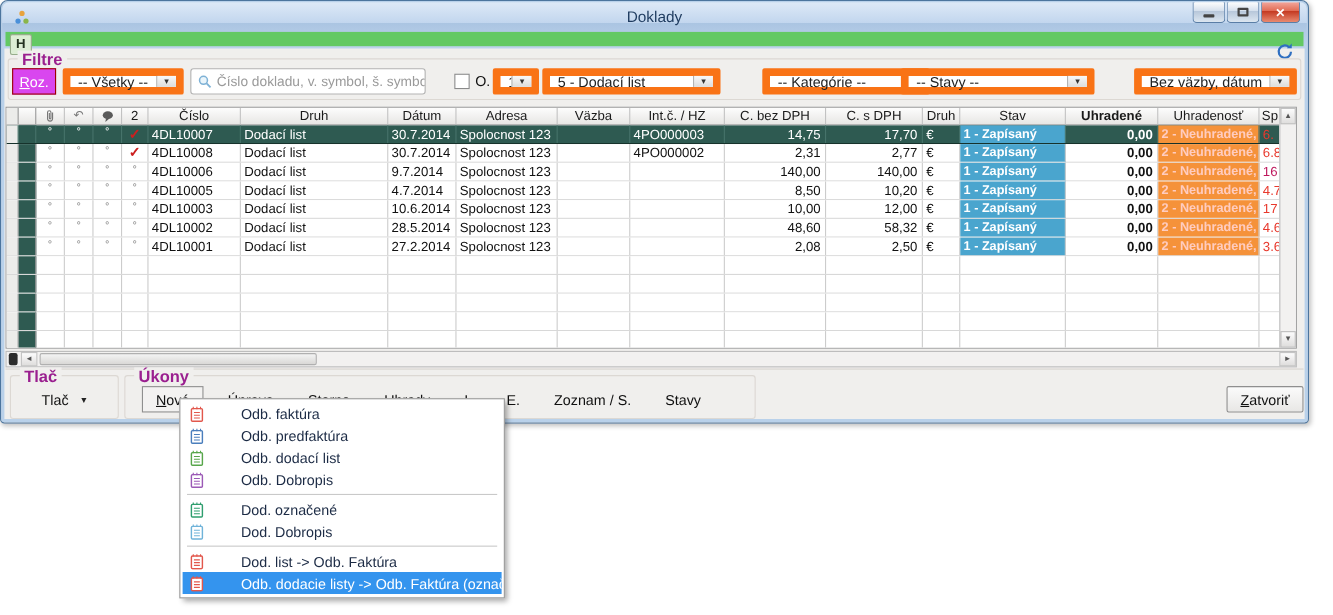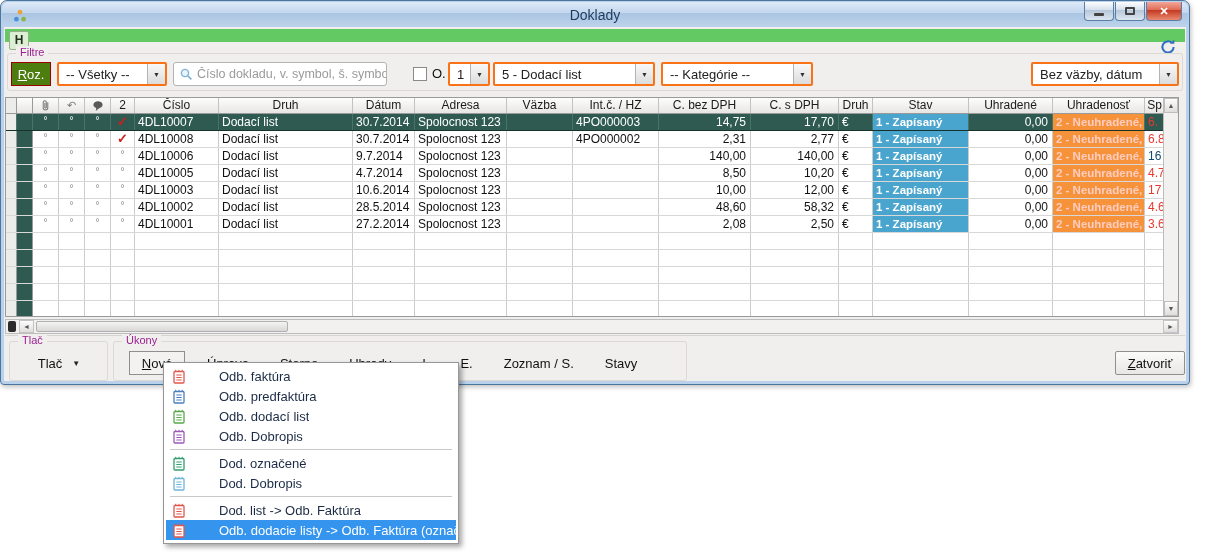--- a/index.html
+++ b/index.html
@@ -3,44 +3,44 @@
 <meta charset="utf-8">
 <style>
   *{margin:0;padding:0;box-sizing:border-box;}
   body{background:#fff;font-family:"Liberation Sans",sans-serif;}
   .stage{position:relative;width:1212px;height:559px;background:#fff;overflow:hidden;}
 
   
   .window{position:absolute;left:0;top:0;width:1190px;height:385px;background:#f0efed;
     border:1px solid #4c759e;border-radius:7px 7px 4px 4px;
     box-shadow:inset 0 0 0 3px #b9d1ea, 1px 2px 5px rgba(0,0,0,.25);}
-  .titlebar{position:absolute;left:1px;top:1px;right:1px;height:25px;border-radius:6px 6px 0 0;
+  .titlebar{position:absolute;left:1px;top:1px;right:1px;height:42px;border-radius:6px 6px 0 0;
     background:linear-gradient(#dde9f7,#c2d6ee 45%,#abc5e2 46%,#bdd3eb);}
   .title-text{position:absolute;left:0;right:0;top:5px;text-align:center;font-size:14px;color:#1e3b5f;}
   .app-icon{position:absolute;left:10px;top:6px;width:16px;height:16px;}
   .winbtns{position:absolute;right:6px;top:0;display:flex;}
   .wbtn{width:30px;height:19px;border:1px solid #5a7ea6;border-top:none;border-radius:0 0 4px 4px;
     background:linear-gradient(#fdfdfd,#d4dfec 45%,#b7c7da 46%,#dce6f0);margin-left:1px;
     display:flex;align-items:center;justify-content:center;font-size:10px;color:#333;}
   .wbtn.close{width:36px;background:linear-gradient(#f2a69b,#e06a52 45%,#c43a22 46%,#e98a70);color:#fff;font-weight:bold;font-size:11px;}
   .minglyph{display:block;width:10px;height:3px;background:#444;border-radius:1px;margin-top:6px;}
   .maxglyph{display:block;width:10px;height:8px;border:2px solid #444;border-radius:1px;}
 
   .greenbar{position:absolute;left:4px;top:28px;right:4px;height:13px;}
   .hbtn{position:absolute;left:8px;top:30px;width:20px;height:19px;background:#ddeed5;border:1px solid #97ad8c;
     border-radius:2px;font-size:12px;font-weight:bold;color:#23321f;text-align:center;line-height:17px;}
   .refresh{position:absolute;right:12px;top:37px;width:18px;height:18px;}
 
   
   .grpbox{position:absolute;border:1px solid #dcd8d3;border-radius:3px;}
-  .grplabel{position:absolute;top:-8px;left:8px;background:#f0efed;padding:0 4px;font-size:11px;font-weight:normal;color:#9a1f8f;}
+  .grplabel{position:absolute;top:-8px;left:8px;background:#f0efed;padding:0 4px;font-size:15px;font-weight:bold;color:#9a1f8f;}
   .filters{left:6px;top:52px;width:1176px;height:38px;}
   .roz{position:absolute;left:10px;top:61px;width:40px;height:24px;background:#e60000;color:#fff;
     font-size:13px;text-align:center;line-height:23px;border:1px solid #9c0000;}
-  .select{position:absolute;top:61px;height:24px;background:#fff;border:2px solid #f97316;border-radius:2px;
+  .select{position:absolute;top:61px;height:24px;background:#fff;border:7px solid #f97316;border-radius:2px;
     display:flex;align-items:center;font-size:13px;color:#222;}
   .sval{flex:1;padding-left:7px;white-space:nowrap;overflow:hidden;}
   .sarrow{width:18px;height:100%;border-left:1px solid #b3b3b3;background:linear-gradient(#f8f8f8,#dcdcdc);
     display:flex;align-items:center;justify-content:center;font-size:7px;color:#333;}
   .searchbox{position:absolute;left:172px;top:61px;width:214px;height:24px;background:#fff;border:1px solid #b3b3b3;
     border-radius:3px;display:flex;align-items:center;}
   .searchbox .sico{margin:0 4px 0 5px;display:flex;}
   .searchbox input{border:none;outline:none;flex:1;font-size:12.5px;font-family:"Liberation Sans",sans-serif;color:#333;background:transparent;min-width:0;}
   .searchbox input::placeholder{color:#9a9a9a;}
   .chkbox{position:absolute;left:412px;top:66px;width:14px;height:14px;background:#fff;border:1px solid #8a8a8a;}
@@ -55,21 +55,21 @@
   .trow{display:flex;height:17px;border-bottom:1px solid #d8d8d8;background:#fff;}
   .cell{flex:none;font-size:12px;color:#111;line-height:16px;border-right:1px solid #ccc;
     overflow:hidden;white-space:nowrap;padding-left:3px;}
   .c-box{width:11px;background:#ececea;border-right:1px solid #9a9a9a;padding:0;}
   .c-sel{width:16px;border-right:1px solid #9a9a9a;padding:0;}
   .c-clip{width:26px;}.c-undo{width:26px;}.c-ball{width:26px;}.c-two{width:24px;}
   .c-clip,.c-undo,.c-ball,.c-two{text-align:center;padding:0;}
   .c-cislo{width:84px;}.c-druh{width:134px;}.c-datum{width:62px;}.c-adresa{width:92px;}
   .c-vazba{width:66px;}.c-intc{width:86px;}
   .c-bezdph{width:92px;}.c-sdph{width:88px;text-align:center;}.c-mena{width:34px;}
-  .c-stav{width:96px;}.c-uhradene{width:84px;}.c-uhradenost{width:92px;}.c-sp{width:19px;border-right:none;}
+  .c-stav{width:96px;}.c-uhradene{width:84px;font-weight:bold;}.c-uhradenost{width:92px;}.c-sp{width:19px;border-right:none;}
   .cell.c-bezdph,.cell.c-sdph,.cell.c-uhradene{text-align:right;padding-right:4px;padding-left:0;}
   .cell.c-stav,.cell.c-uhradenost{font-weight:bold;font-size:11.5px;}
   .cell.mark{color:#8a8a8a;font-size:10px;line-height:13px;}
   .cell.chk{font-weight:bold;font-size:13px;line-height:15px;}
   .trow.sel .cell{color:#fff;border-right-color:#46736a;}
   .trow.sel{border-bottom:1px solid #16322b;}
   .undo-glyph{font-size:11px;color:#777;}
 
   
   .vscroll{position:absolute;top:0;right:0;width:15px;bottom:0;background:#f2f1f0;border-left:1px solid #bdbdbd;}
@@ -133,21 +133,21 @@
     <div class="greenbar" style="background: rgb(99, 201, 99);"></div>
     <div class="hbtn">H</div>
     <svg class="refresh" viewBox="0 0 16 16">
       <path d="M13 8a5 5 0 1 1-1.6-3.7" fill="none" stroke="#2f6fc1" stroke-width="1.8"></path>
       <path d="M13.6 1.4 L13.6 5.2 L9.8 5.2 Z" fill="#2f6fc1"></path>
     </svg>
 
     <div class="grpbox filters">
       <span class="grplabel">Filtre</span>
     </div>
-    <div class="roz" style="background: #4d7c0f;"><u>R</u>oz.</div>
+    <div class="roz" style="background: #d946ef;"><u>R</u>oz.</div>
     <div class="select" style="left:56px;width:110px">
       <span class="sval">-- Všetky --</span>
       <span class="sarrow">▼</span>
     </div>
     <div class="searchbox">
       <span class="sico">
         <svg width="14" height="14" viewBox="0 0 14 14">
           <circle cx="6" cy="6" r="3.6" fill="#eaf5fb" stroke="#7fb2d6" stroke-width="1.4"></circle>
           <line x1="8.8" y1="8.8" x2="12.4" y2="12.4" stroke="#7fb2d6" stroke-width="1.7"></line>
         </svg>
@@ -157,22 +157,26 @@
     <span class="chkbox"></span>
     <span class="chklabel">O.</span>
     <div class="select" style="left:447px;width:42px">
       <span class="sval">1</span>
       <span class="sarrow">▼</span>
     </div>
     <div class="select" style="left:492px;width:162px">
       <span class="sval">5 - Dodací list</span>
       <span class="sarrow">▼</span>
     </div>
-    <div class="select" style="left:660px;width:152px">
+    <div class="select" style="left:692px;width:152px">
       <span class="sval">-- Kategórie --</span>
+      <span class="sarrow">▼</span>
+    </div>
+    <div class="select" style="left:818px;width:176px">
+      <span class="sval">-- Stavy --</span>
       <span class="sarrow">▼</span>
     </div>
     <div class="select" style="left:1030px;width:148px">
       <span class="sval">Bez väzby, dátum</span>
       <span class="sarrow">▼</span>
     </div>
 
     <div class="tablewrap">
       <div class="tgrid">
         <div class="thead" id="thead">
@@ -262,21 +266,21 @@
               <div class="cell c-datum">9.7.2014</div>
               <div class="cell c-adresa">Spolocnost 123</div>
               <div class="cell c-vazba"></div>
               <div class="cell c-intc"></div>
               <div class="cell c-bezdph">140,00</div>
               <div class="cell c-sdph">140,00</div>
               <div class="cell c-mena">€</div>
               <div class="cell c-stav" style="background: rgb(74, 165, 206); color: rgb(255, 255, 255);">1 - Zapísaný</div>
               <div class="cell c-uhradene">0,00</div>
               <div class="cell c-uhradenost" style="background: rgb(245, 146, 58); color: rgb(255, 204, 192);">2 - Neuhradené, b</div>
-              <div class="cell c-sp" style="color: #0c4a6e;">16</div>
+              <div class="cell c-sp" style="color: #be185d;">16</div>
             </div>
             <div class="trow">
               <div class="cell c-box"></div>
               <div class="cell c-sel" style="background: rgb(46, 90, 81);"></div>
               <div class="cell c-clip mark">°</div>
               <div class="cell c-undo mark">°</div>
               <div class="cell c-ball mark">°</div>
               <div class="cell c-two mark">°</div>
               <div class="cell c-cislo">4DL10005</div>
               <div class="cell c-druh">Dodací list</div>

